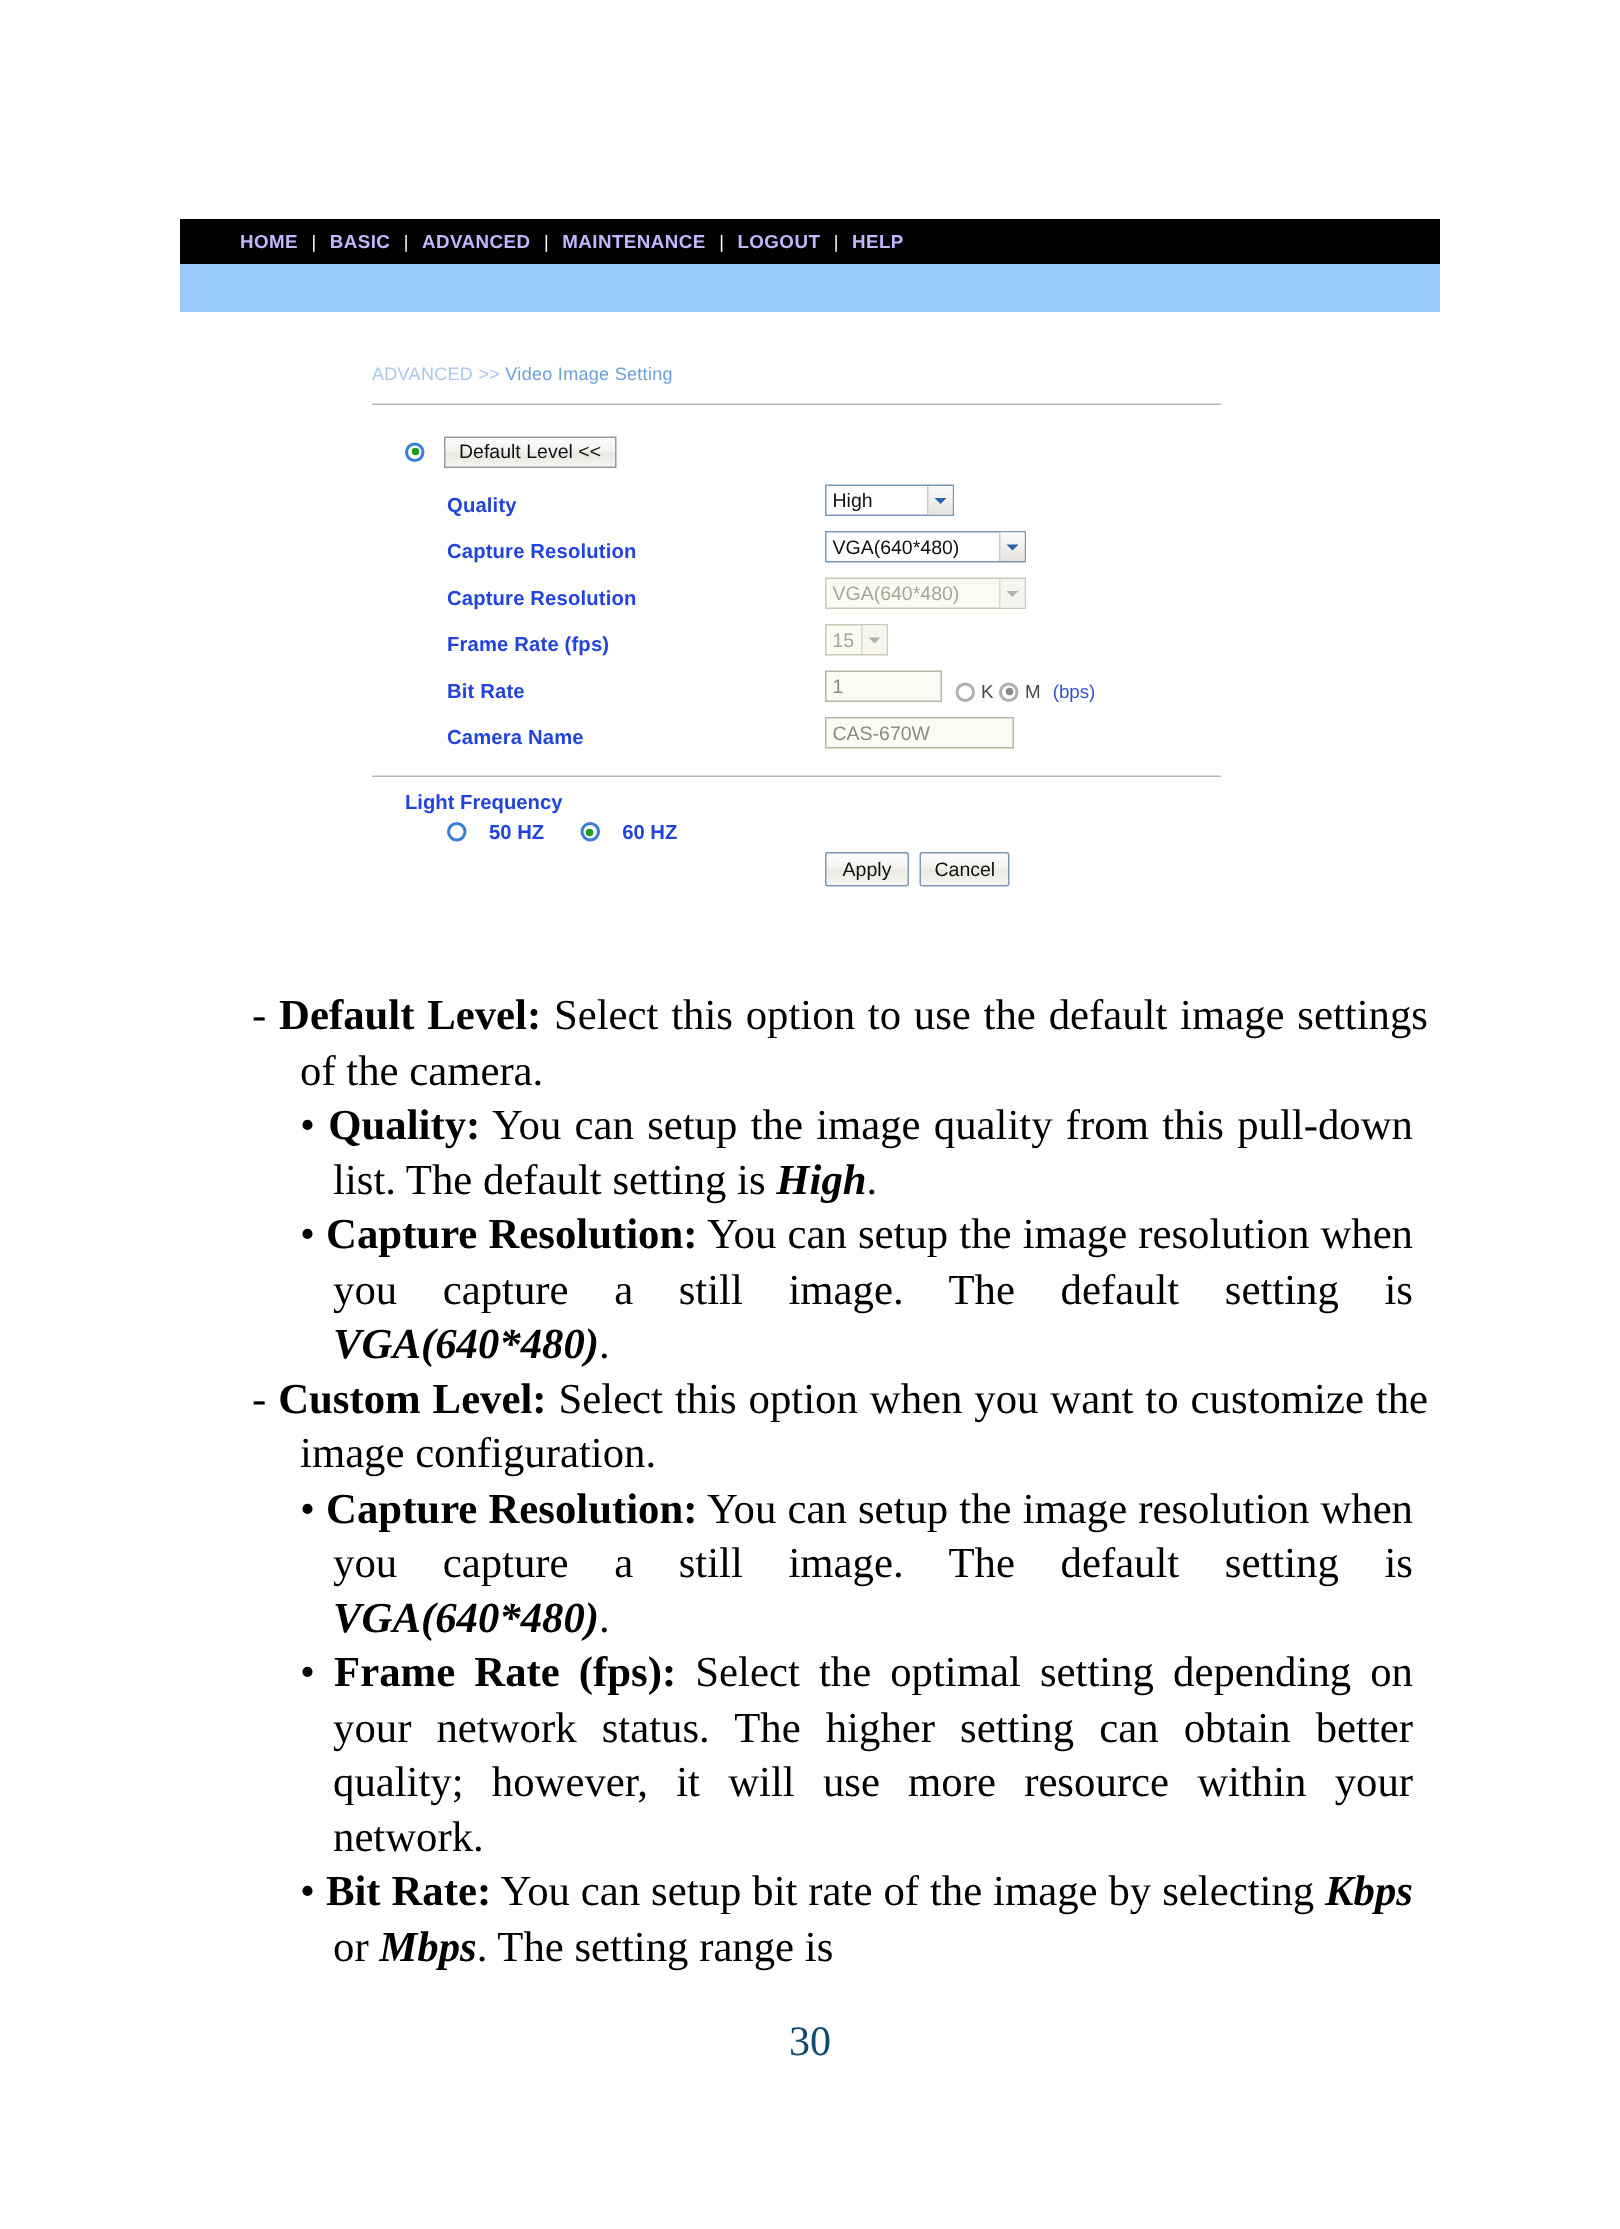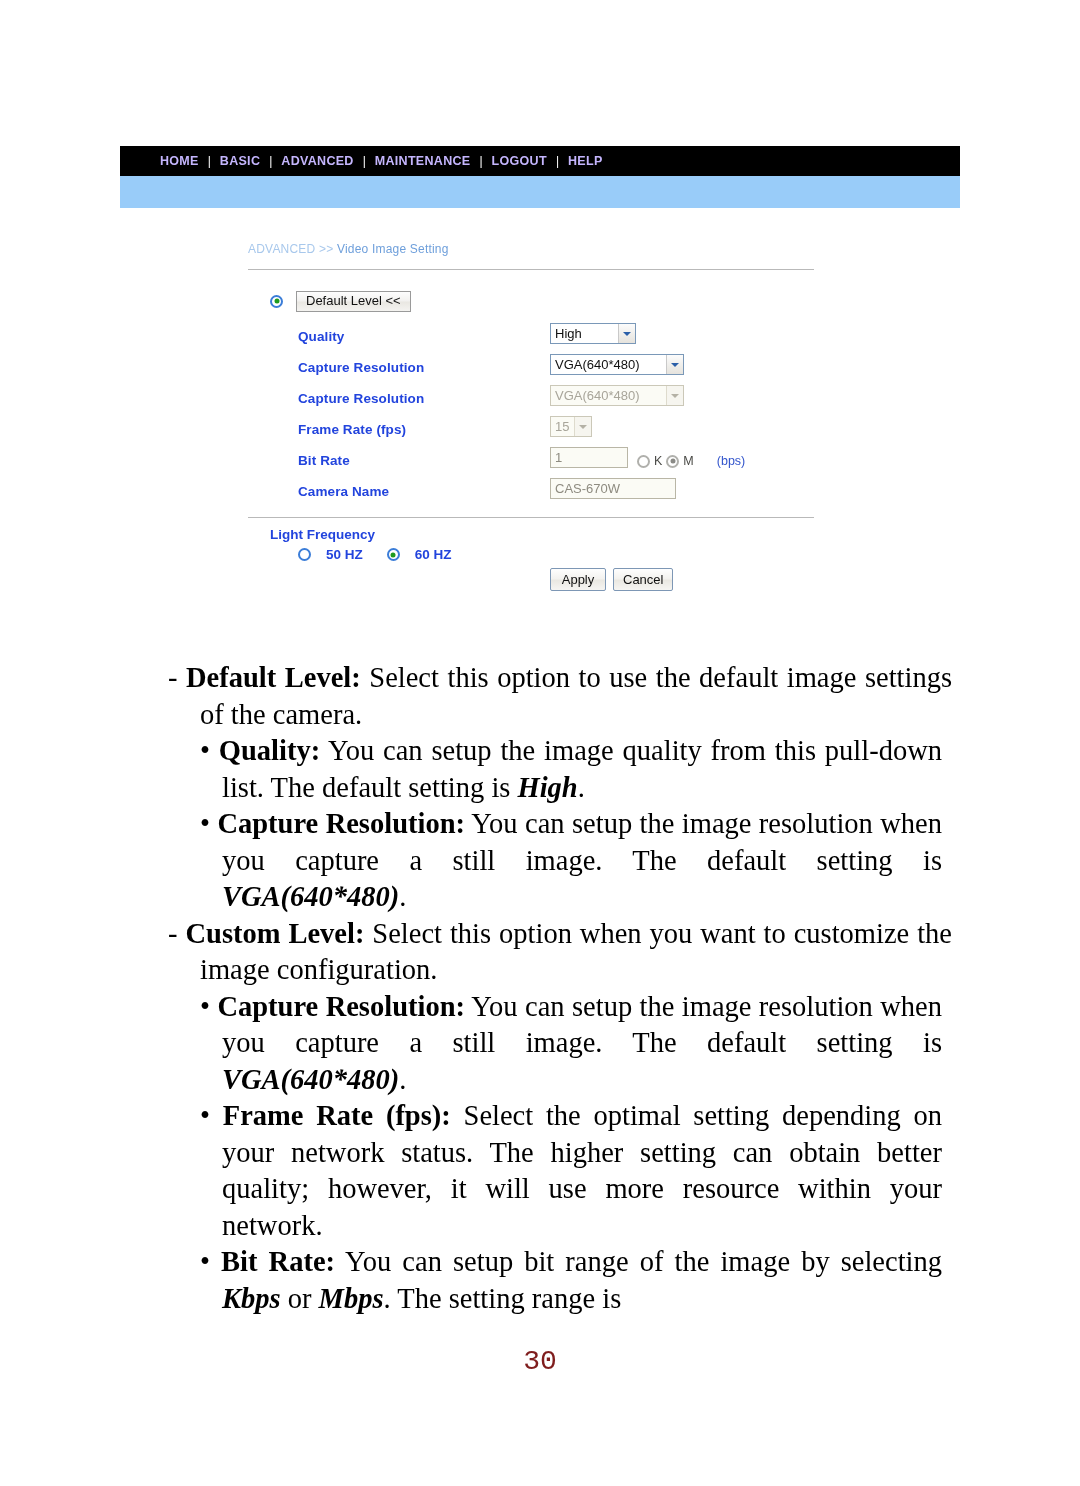--- a/index.html
+++ b/index.html
@@ -218,21 +218,21 @@
 
   .unit-group {
     display: flex;
     align-items: center;
     margin-left: 9px;
     gap: 4px;
     font-family: "Liberation Sans", sans-serif;
     font-size: 12.5px;
   }
   .unit-label { color: #4a4a46; font-weight: normal; }
-  .unit-bps   { color: #3355cc; margin-left: 19px; }
+  .unit-bps   { color: #3355cc; margin-left: 4px; }
 
   
   .lf-block { margin-top: 9px; }
   .lf-title {
     margin-left: 150px;
     font-family: "Liberation Sans", sans-serif;
     font-weight: bold;
     font-size: 13.5px;
     color: #2244dd;
   }
@@ -306,23 +306,23 @@
     text-indent: -22px;
     padding-left: 22px;
   }
 
   .pageno {
     position: absolute;
     top: 1346px;
     left: 0;
     width: 1080px;
     text-align: center;
-    font-family: Liberation Mono, monospace;
+    font-family: Liberation Serif, serif;
     font-size: 28px;
-    color: #7f1d1d;
+    color: #0c4a6e;
   }
 </style>
 </head>
 <body>
 
 <div class="ui-panel">
 
   <div class="navbar">
     <span class="nav-item">HOME</span>
     <span class="nav-sep">|</span>
@@ -443,17 +443,17 @@
   <p class="para lvl2"><span>•</span> <b>Quality:</b><span> You can setup the image quality from this pull-down list.  The default setting is </span><i>High</i><span>.</span></p>
 
   <p class="para lvl2"><span>•</span> <b>Capture Resolution:</b><span> You can setup the image resolution when you capture a still image.  The default setting is </span><i>VGA(640*480)</i><span>.</span></p>
 
   <p class="para lvl1"><span>-</span> <b>Custom Level:</b><span> Select this option when you want to customize the image configuration.</span></p>
 
   <p class="para lvl2"><span>•</span> <b>Capture Resolution:</b><span> You can setup the image resolution when you capture a still image.  The default setting is </span><i>VGA(640*480)</i><span>.</span></p>
 
   <p class="para lvl2"><span>•</span> <b>Frame Rate (fps):</b><span> Select the optimal setting depending on your network status.  The higher setting can obtain better quality; however, it will use more resource within your network.</span></p>
 
-  <p class="para lvl2"><span>•</span> <b>Bit Rate:</b><span> You can setup bit range of the image by selecting </span><i>Kbps</i><span> or </span><i>Mbps</i><span>.   The setting range is</span></p>
+  <p class="para lvl2"><span>•</span> <b>Bit Rate:</b><span> You can setup bit rate of the image by selecting </span><i>Kbps</i><span> or </span><i>Mbps</i><span>.   The setting range is</span></p>
 
 </div>
 
 <div class="pageno">30</div>
 
 </body></html>

